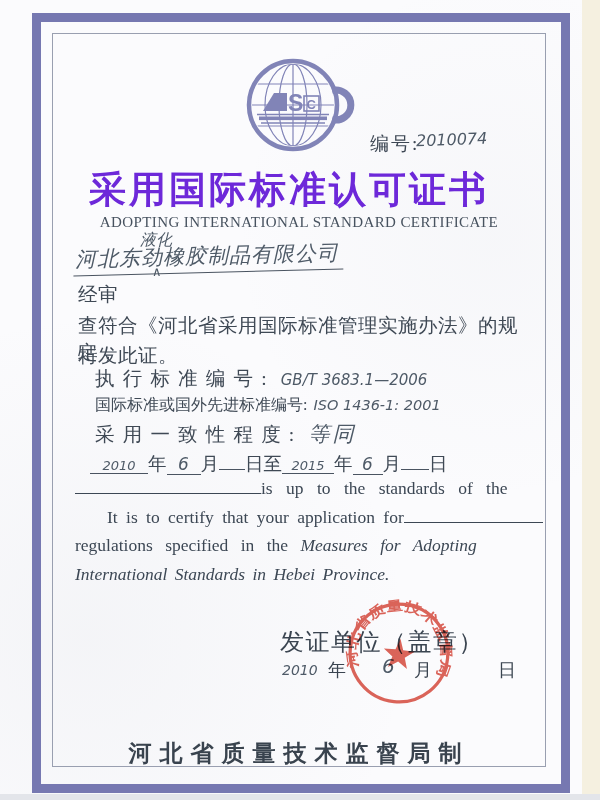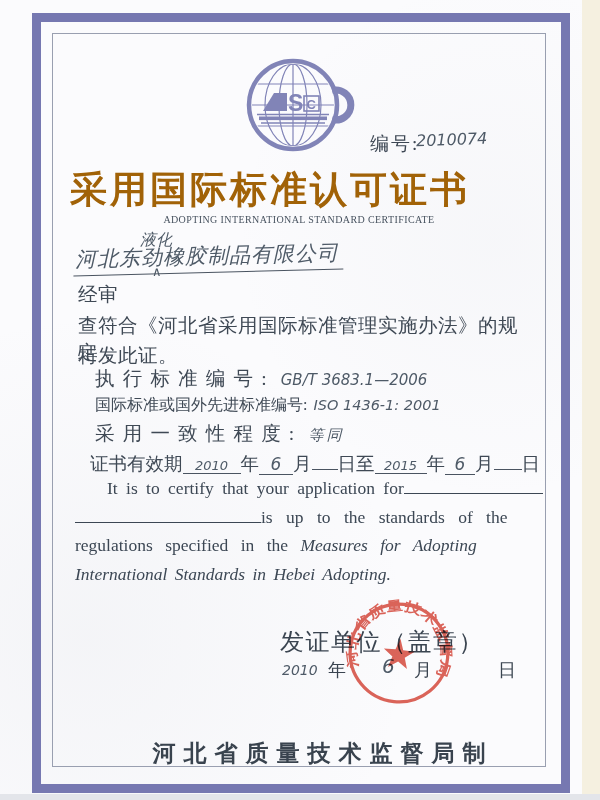--- a/index.html
+++ b/index.html
@@ -26,60 +26,60 @@
   }
   .abs{position:absolute;}
   .cn{color:#3c4653;}
   .hw{
     font-family:"DejaVu Sans", sans-serif;font-style:italic;color:#4e5a67;
   }
   .u{border-bottom:1.5px solid #4a5461;display:inline-block;text-align:center;}
   .logo-svg{position:absolute;left:243px;top:55px;}
   .cert-no{left:370px;top:131px;font-size:19px;letter-spacing:2px;}
   .cert-no-val{left:416px;top:130px;font-size:16px;transform:rotate(-2deg);}
-  .title{left:48px;top:165px;width:444px;text-align:center;font-size:37px;font-weight:bold;letter-spacing:3px;color:#a16207;}
-  .subtitle{left:52px;top:214px;width:494px;text-align:center;font-size:10px;letter-spacing:0.4px;color:#47525f;}
+  .title{left:67px;top:165px;width:444px;text-align:center;font-size:37px;font-weight:bold;letter-spacing:3px;color:#6d28d9;}
+  .subtitle{left:52px;top:214px;width:494px;text-align:center;font-size:15px;letter-spacing:0.4px;color:#47525f;}
   .insertion{left:140px;top:230px;font-size:16px;}
   .caret{left:152px;top:264px;font-size:13px;color:#4e5a67;}
   .company{left:73px;top:242px;font-size:21px;letter-spacing:1px;transform:rotate(-1.5deg);border-bottom:1.5px solid #4a5461;min-width:262px;padding:0 4px 2px 2px;}
   .bodyline{left:78px;width:464px;font-size:19.5px;letter-spacing:0.5px;color:#3f4955;}
   .pline1{top:281px;display:flex;align-items:baseline;}
   .pline1 .prefix{padding-left:26px;white-space:nowrap;}
   .pline1 .product{flex:1;border-bottom:1.5px solid #49535f;font-size:15px;letter-spacing:-0.5px;text-align:center;white-space:nowrap;transform:translateY(-1px);}
   .pline2{top:312px;}
   .pline3{top:342px;}
   .fieldline{left:95px;width:450px;color:#3f4955;white-space:nowrap;}
   .f1{top:365px;font-size:19.5px;}
   .f2{top:395px;font-size:16px;}
   .f3{top:420px;font-size:19.5px;}
   .f4{top:451px;font-size:18.5px;left:90px;display:flex;align-items:baseline;}
   .wide-ls{letter-spacing:0.42em;}
   .fv{margin-left:6px;margin-top:32px;}
   .f1 .fv{font-size:15px;}
   .f2 .fv{font-size:14.5px;}
-  .f3 .fv{font-size:15px;letter-spacing:3px;}
+  .f3 .fv{font-size:21px;letter-spacing:3px;}
   .f4 .hw{font-size:13px;}
   .f4 .hwbig{font-size:17px;}
   .english{left:75px;top:474px;width:468px;font-size:17.5px;color:#3c4754;line-height:28.5px;}
   .eline{display:flex;align-items:baseline;}
   .e1 .etext{word-spacing:4px;padding-left:32px;white-space:nowrap;}
   .e1 .blank{flex:1;border-bottom:1.2px solid #3c4754;}
   .e2 .blank{width:186px;border-bottom:1.2px solid #3c4754;}
   .e2 .etext{word-spacing:9px;white-space:nowrap;}
   .e3{word-spacing:8px;white-space:nowrap;}
   .e4{font-style:italic;word-spacing:3px;}
   .issuer{left:280px;top:626px;font-size:24px;letter-spacing:1.5px;color:#3a4450;}
   .dateline{left:278px;top:658px;width:250px;height:30px;}
   .dateline .yr{position:absolute;left:4px;top:4px;font-size:14px;}
   .dateline .u1{position:absolute;left:50px;top:0;font-size:18px;color:#3a4450;}
   .dateline .mo{position:absolute;left:104px;top:-4px;font-size:20px;}
   .dateline .u2{position:absolute;left:136px;top:0;font-size:18px;color:#3a4450;}
   .dateline .u3{position:absolute;left:220px;top:0;font-size:18px;color:#3a4450;}
   .seal-svg{position:absolute;left:343px;top:597px;mix-blend-mode:multiply;opacity:0.9;transform:rotate(6deg);}
-  .footer{left:52px;top:738px;width:494px;text-align:center;font-size:23px;letter-spacing:8px;font-weight:600;color:#39434e;font-family:"Liberation Sans", sans-serif;padding-left:24px;}
+  .footer{left:52px;top:738px;width:494px;text-align:center;font-size:23px;letter-spacing:8px;font-weight:600;color:#39434e;font-family:"Liberation Sans", sans-serif;}
 </style>
 </head>
 <body>
 
 <div class="page"></div>
 <div class="edge-bottom"></div>
 <div class="frame-thick"></div>
 <div class="frame-thin"></div>
 
 <svg class="logo-svg" width="120" height="100" viewBox="0 0 120 100">
@@ -129,49 +129,48 @@
   <span class="wide-ls">执行标准编号:</span><span class="hw fv">GB/T 3683.1—2006</span>
 </div>
 <div class="abs fieldline f2">
   <span>国际标准或国外先进标准编号:</span><span class="hw fv">ISO 1436-1: 2001</span>
 </div>
 <div class="abs fieldline f3">
   <span class="wide-ls">采用一致性程度:</span><span class="hw fv">等同</span>
 </div>
 
 <div class="abs fieldline f4">
-  <span>证书有效期</span>
   <span class="u hw" style="width:58px;">2010</span>
   <span>年</span>
   <span class="u hw hwbig" style="width:34px;">6</span>
   <span>月</span>
   <span class="u" style="width:26px;"></span>
   <span>日至</span>
   <span class="u hw" style="width:52px;">2015</span>
   <span>年</span>
   <span class="u hw hwbig" style="width:30px;">6</span>
   <span>月</span>
   <span class="u" style="width:28px;"></span>
   <span>日</span>
 </div>
 
 <div class="abs english">
+  <div class="eline e2">
+    <span class="blank"></span>
+    <span class="etext">is up to the standards of the</span>
+  </div>
   <div class="eline e1">
     <span class="etext">It is to certify that your application for</span>
     <span class="blank"></span>
-  </div>
-  <div class="eline e2">
-    <span class="blank"></span>
-    <span class="etext">is up to the standards of the</span>
   </div>
   <div class="e3">
     <span>regulations specified in the</span>
     <i>Measures for Adopting</i>
   </div>
-  <div class="e4">International Standards in Hebei Adopting.</div>
+  <div class="e4">International Standards in Hebei Province.</div>
 </div>
 
 <div class="abs cn issuer">发证单位（盖章）</div>
 
 <div class="abs dateline">
   <span class="hw yr">2010</span>
   <span class="u1">年</span>
   <span class="hw mo">6</span>
   <span class="u2">月</span>
   <span class="u3">日</span>

